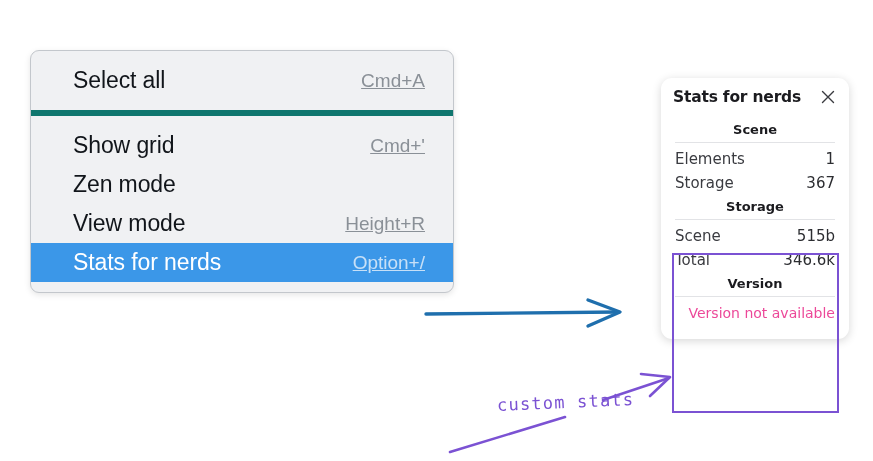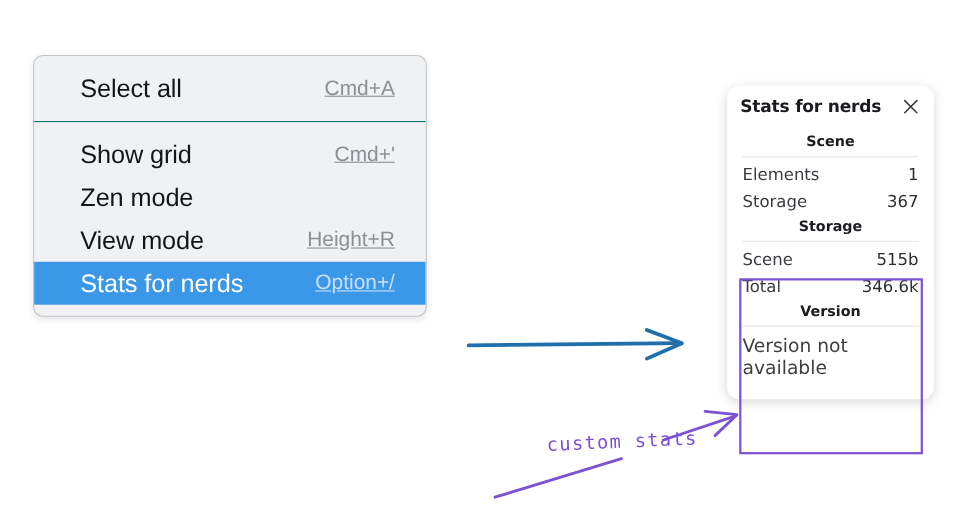--- a/index.html
+++ b/index.html
@@ -13,33 +13,33 @@
     font-family: "Liberation Sans", sans-serif;
     position: relative;
     overflow: hidden;
   }
 
   
   #context-menu {
     position: absolute;
     left: 30px;
     top: 50px;
-    width: 358px;
+    width: 424px;
     background: #f0f1f3;
     border: 1px solid #c3c7cc;
     border-radius: 9px;
     box-shadow: 0 2px 6px rgba(0,0,0,0.10);
     overflow: hidden;
     box-sizing: border-box;
   }
   .menu-section {
     padding: 10px 0;
   }
   .menu-section + .menu-section {
-    border-top: 1px solid #0f766e;
+    border-top: 6px solid #0f766e;
   }
   .menu-item {
     display: flex;
     align-items: center;
     justify-content: space-between;
     padding: 5px 28px 5px 42px;
     box-sizing: border-box;
     height: 39px;
     cursor: default;
   }
@@ -114,23 +114,24 @@
     justify-content: space-between;
     align-items: baseline;
     font-size: 15px;
     color: #3a3b40;
     padding: 3px 2px;
   }
   .stat-row .value {
     color: #2c2d31;
   }
   .single-line {
-    font-size: 17px;
-    color: #404040;
+    font-size: 14px;
+    color: #ec4899;
     padding: 4px 2px;
+    text-align: right;
   }
 
   
   #annotation-box {
     position: absolute;
     left: 672px;
     top: 253px;
     width: 167px;
     height: 160px;
     border: 2px solid #7b52d3;

